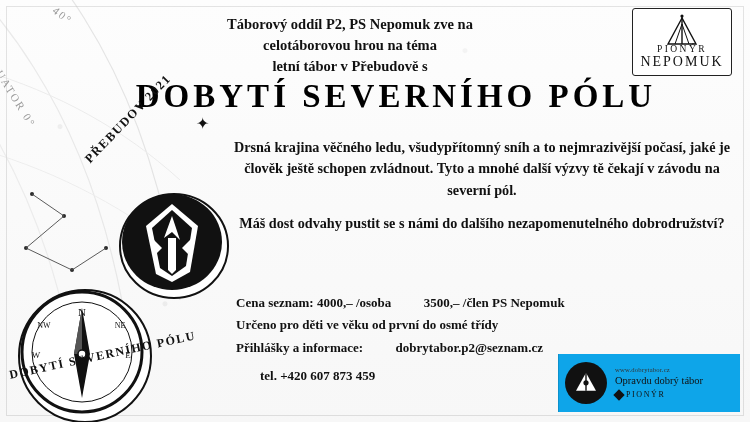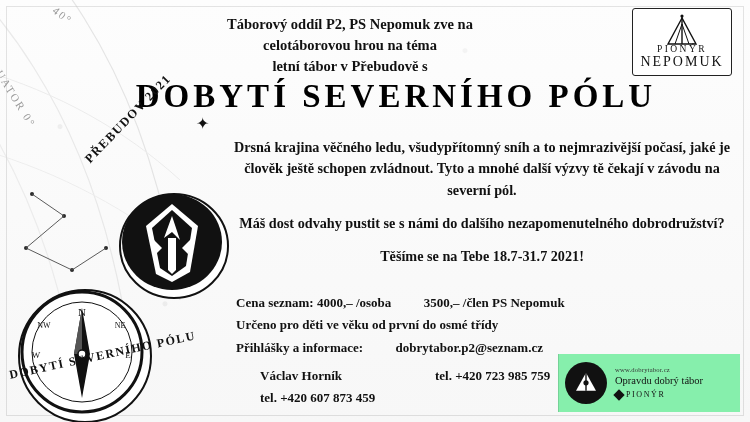--- a/index.html
+++ b/index.html
@@ -159,21 +159,21 @@
     font-size: 14px;
     letter-spacing: 2px;
     color: #111;
   }
   .footer-badge {
     position: absolute;
     right: 10px;
     bottom: 10px;
     width: 182px;
     height: 58px;
-    background: #86efac;
+    background: #0ea5e9;
     border-left: 1px solid rgba(0,0,0,0.12);
     display: flex;
     align-items: center;
     gap: 8px;
     padding: 0 6px;
     box-sizing: border-box;
   }
   .footer-badge .circle {
     flex: 0 0 auto;
     width: 42px;
@@ -281,40 +281,35 @@
     <div>Táborový oddíl P2, PS Nepomuk zve na</div>
     <div>celotáborovou hrou na téma</div>
     <div>letní tábor v Přebudově s</div>
   </div>
 
   <div class="title">DOBYTÍ SEVERNÍHO PÓLU</div>
 
   <div class="body-copy">
     <p>Drsná krajina věčného ledu, všudypřítomný sníh a to nejmrazivější počasí, jaké je člověk ještě schopen zvládnout. Tyto a mnohé další výzvy tě čekají v závodu na severní pól.</p>
     <p>Máš dost odvahy pustit se s námi do dalšího nezapomenutelného dobrodružství?</p>
-    <p>Těšíme se na Tebe 18.7-31.7 2021!</p>
   </div>
 
   <div class="details">
     <div class="row">
       <span>Cena seznam: 4000,– /osoba</span>
       <span class="price-gap"></span>
       <span>3500,– /člen PS Nepomuk</span>
     </div>
     <div class="row">Určeno pro děti ve věku od první do osmé třídy</div>
     <div class="row">
       <span>Přihlášky a informace:</span>
       <span class="price-gap"></span>
       <span>dobrytabor.p2@seznam.cz</span>
     </div>
     <div class="contacts">
-      <div class="contact-row">
-        <span class="contact-name">Václav Horník</span>
-        <span>tel. +420 723 985 759</span>
-      </div>
       <div class="contact-row">
         <span>tel. +420 607 873 459</span>
       </div>
     </div>
   </div>
 
   <div class="logo-pionyr-top">
     <svg class="tent" width="44" height="34" viewBox="0 0 44 34" fill="none">
       <path d="M22 2 L22 30" stroke="#111" stroke-width="1.4"></path>
       <path d="M22 4 L8 30 L36 30 Z" stroke="#111" stroke-width="1.4" fill="none"></path>

